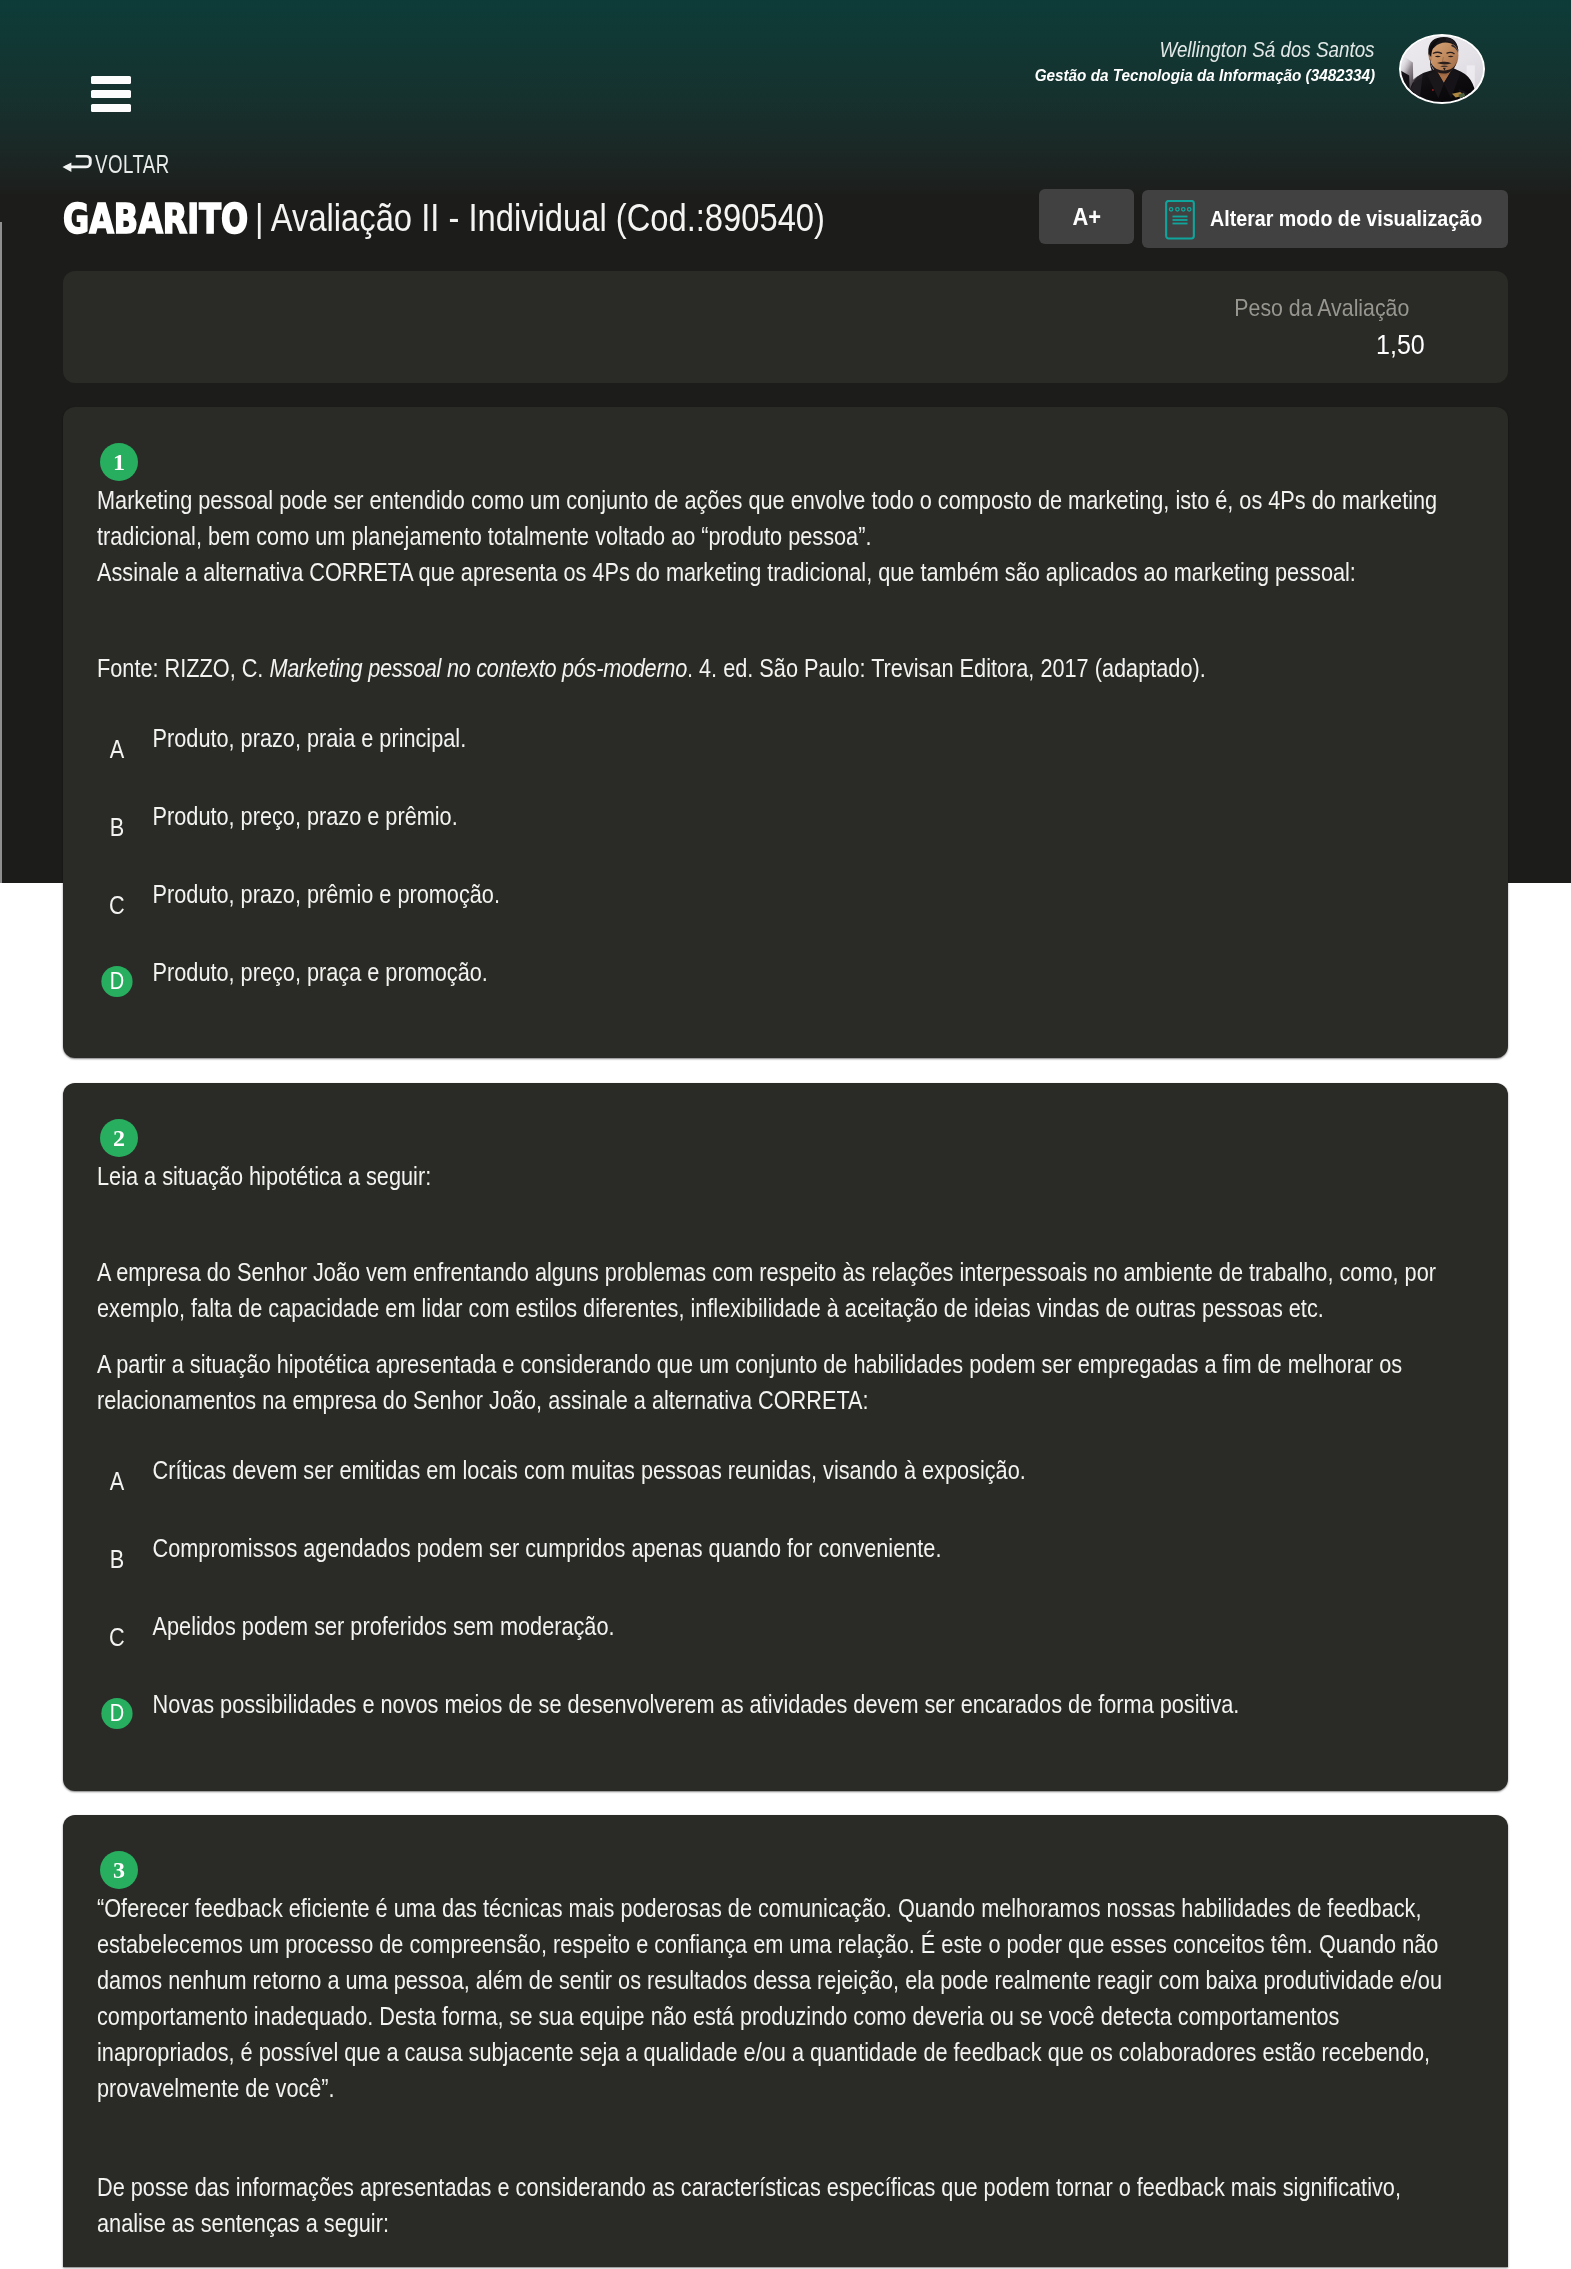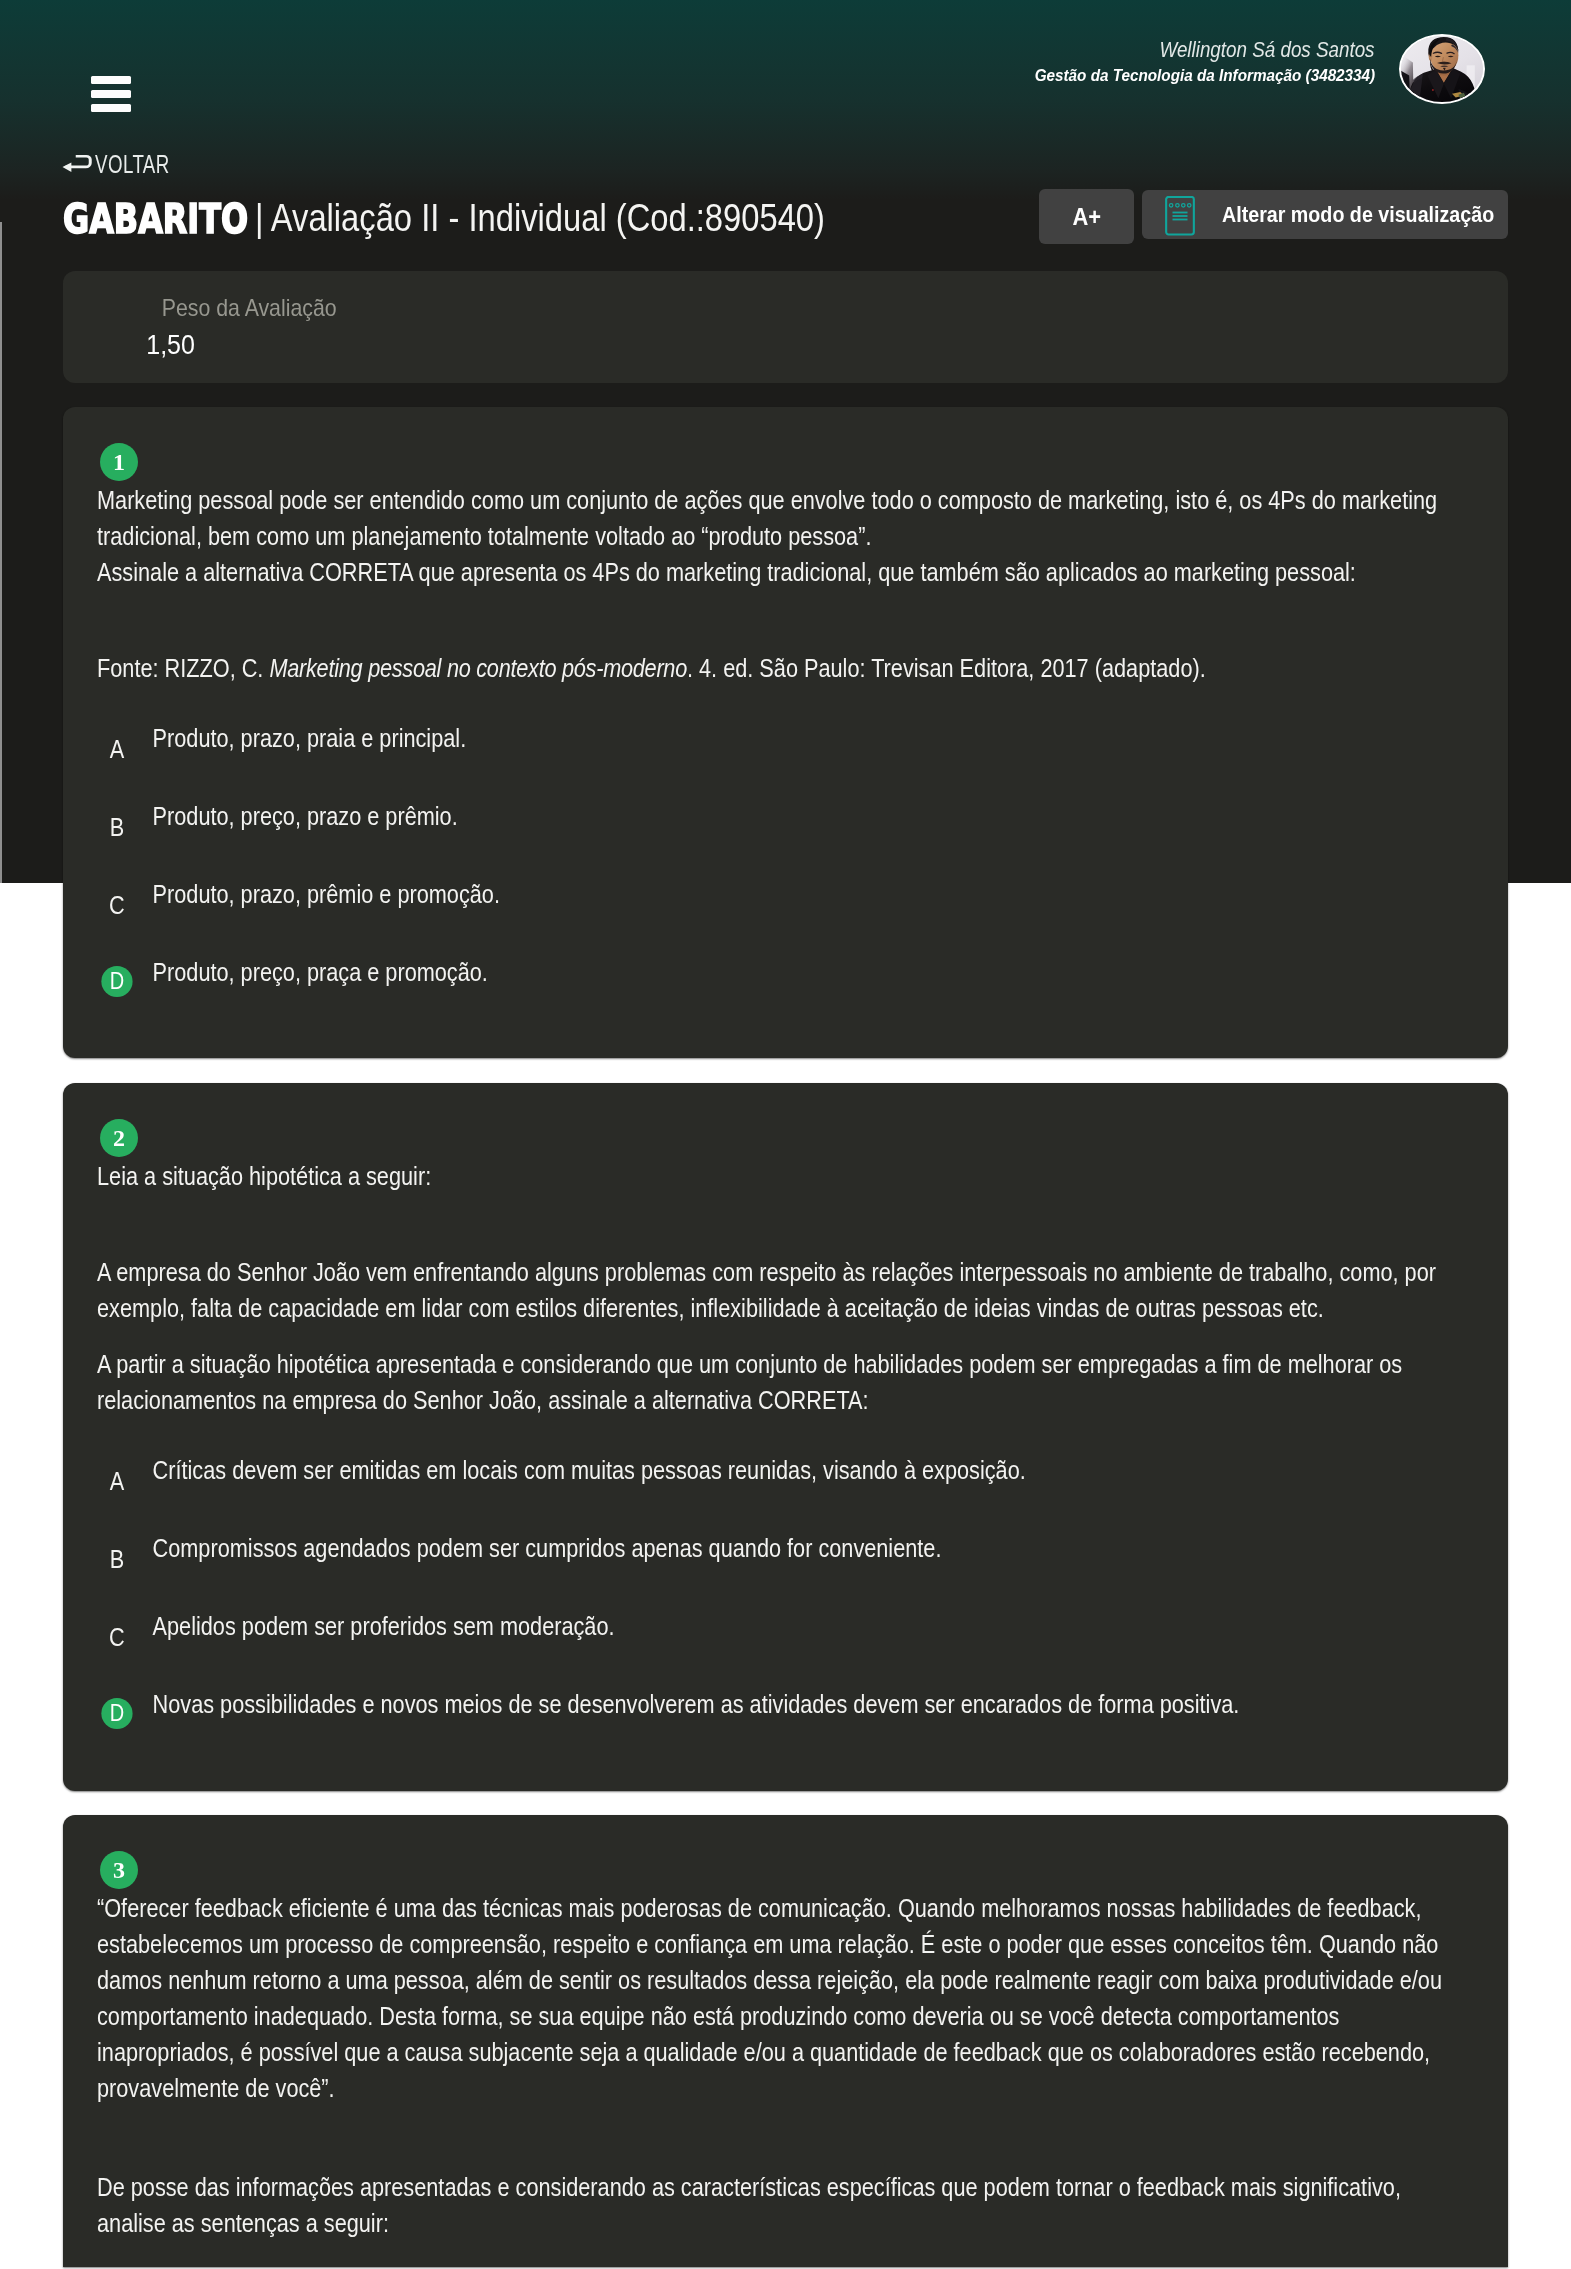--- a/index.html
+++ b/index.html
@@ -51,29 +51,29 @@
   .page-title .gab{position:absolute;left:0;top:2px;font-weight:700;font-size:40px;line-height:40px;
     font-family:"DejaVu Sans Condensed","DejaVu Sans",sans-serif;
     color:#fff;-webkit-text-stroke:1.6px #fff;transform:scaleX(0.886);transform-origin:left top;white-space:nowrap;}
   .page-title .rest{position:absolute;left:192px;top:0.6px;font-size:39px;line-height:40px;color:#f4f4f2;font-weight:400;
     transform:scaleX(0.839);transform-origin:left top;white-space:nowrap;}
 
   .btn{position:absolute;background:#414141;border:0;border-radius:6px;display:flex;align-items:center;
      color:#fff;font-weight:700;font-family:inherit;cursor:pointer;}
   .btn-aplus{left:1039px;top:189px;width:95px;height:55px;justify-content:center;}
   .btn-aplus span{font-size:24px;line-height:24px;transform:scaleX(0.912);display:block;}
-  .btn-mode{left:1142px;top:190px;width:366px;height:49px;padding-left:23px;gap:27px;}
+  .btn-mode{left:1142px;top:190px;width:366px;height:58px;padding-left:23px;gap:15px;}
   .mode-icon{width:30px;height:40px;flex:0 0 auto;display:block;margin-top:2px;}
   .btn-mode span{font-size:22px;line-height:24px;transform:scaleX(0.894);transform-origin:left center;
      display:block;white-space:nowrap;}
 
   
   .stats{position:absolute;left:63px;top:271px;width:1445px;height:112px;background:var(--card-bg);
      border-radius:12px;display:flex;align-items:center;padding:0 20px;}
-  .stat{flex:1 1 0;text-align:left;}
+  .stat{flex:1 1 0;text-align:right;}
   .stat-label{font-size:24px;color:#97978f;line-height:26px;
      transform:scaleX(0.888);white-space:nowrap;}
   .stat-value{font-size:27.5px;color:#fff;line-height:30px;margin-top:9px;
      transform:scaleX(0.91);white-space:nowrap;}
 
   
   .qcard{position:absolute;left:63px;width:1445px;background:var(--card-bg);border-radius:12px;
      box-shadow:0 1px 2px rgba(0,0,0,0.5);}
   .badge{position:absolute;left:37px;top:36px;width:38px;height:38px;border-radius:50%;
      background:var(--green);color:#fff;font-size:24px;font-weight:700;line-height:38px;

